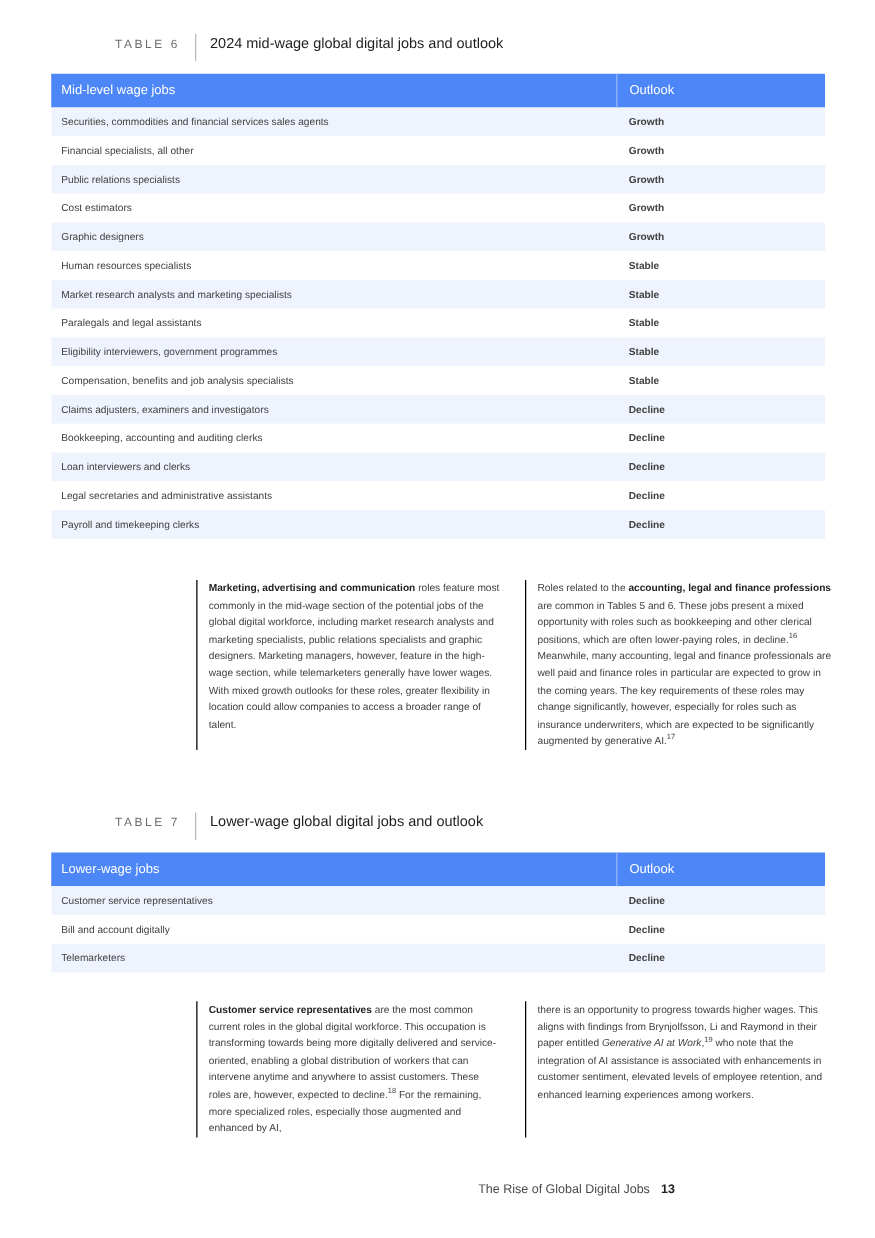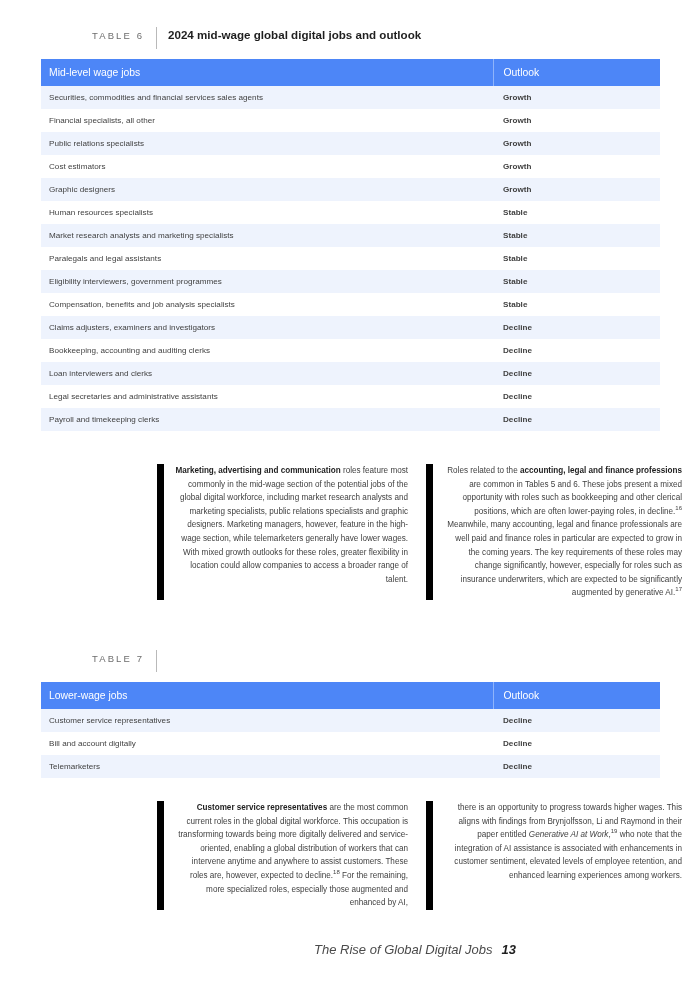--- a/index.html
+++ b/index.html
@@ -40,21 +40,21 @@
     padding-top: 3px;
   }
   .caption-rule {
     width: 1px;
     background: #b9b9b9;
     align-self: stretch;
     margin: 0 11px 0 12px;
   }
   .caption-title {
     font-size: 11.6px;
-    font-weight: 700;
+    font-weight: 400;
     color: #1f1f1f;
     white-space: nowrap;
     padding-top: 1px;
   }
 
   
   .data-table {
     position: absolute;
     border-collapse: collapse;
     table-layout: fixed;
@@ -95,45 +95,44 @@
   .o-growth  { color: #33b87a; }
   .o-stable  { color: #f5a623; }
   .o-decline { color: #f1474b; }
 
   
   .prose-block {
     position: absolute;
     display: flex;
   }
   .prose-col {
-    border-left: 7px solid #000000;
+    border-left: 1px solid #000000;
     padding-left: 9px;
     font-size: 8.15px;
     line-height: 13.6px;
     color: #3f3f3f;
-    text-align: right;
+    text-align: left;
   }
   .prose-col p { margin: 0; }
   .prose-col b { font-weight: 700; color: #1f1f1f; }
   .prose-col i { font-style: italic; }
   .prose-col sup {
     font-size: 6px;
     vertical-align: super;
     line-height: 0;
   }
 
   
   .footer {
     position: absolute;
-    right: 52px;
+    right: 28px;
     bottom: 33px;
-    font-size: 13px;
+    font-size: 10px;
     color: #4a4a4a;
     white-space: nowrap;
-    font-style: italic;
   }
   .footer .page-num {
     font-weight: 700;
     margin-left: 9px;
     color: #1f1f1f;
   }
 </style>
 </head>
 <body>
 
@@ -225,20 +224,21 @@
       <p><b>Marketing, advertising and communication</b><span> roles feature most commonly in the mid-wage section of the potential jobs of the global digital workforce, including market research analysts and marketing specialists, public relations specialists and graphic designers. Marketing managers, however, feature in the high-wage section, while telemarketers generally have lower wages. With mixed growth outlooks for these roles, greater flexibility in location could allow companies to access a broader range of talent.</span></p>
     </div>
     <div class="prose-col" style="width:240px; margin-left:18px;">
       <p><span>Roles related to the </span><b>accounting, legal and finance professions</b><span> are common in Tables 5 and 6. These jobs present a mixed opportunity with roles such as bookkeeping and other clerical positions, which are often lower-paying roles, in decline.</span><sup>16</sup><span> Meanwhile, many accounting, legal and finance professionals are well paid and finance roles in particular are expected to grow in the coming years. The key requirements of these roles may change significantly, however, especially for roles such as insurance underwriters, which are expected to be significantly augmented by generative AI.</span><sup>17</sup></p>
     </div>
   </div>
 
   <div class="table-caption" style="left:92px; top:650px;">
     <span class="caption-label">TABLE 7</span>
     <span class="caption-rule"></span>
+    <span class="caption-title">Lower-wage global digital jobs and outlook</span>
   </div>
 
   <table class="data-table" style="left:41px; top:682px;">
     <colgroup>
         <col style="width:452px">
         <col style="width:167px">
       </colgroup>
     <thead>
       <tr>
         <th>Lower-wage jobs</th>

